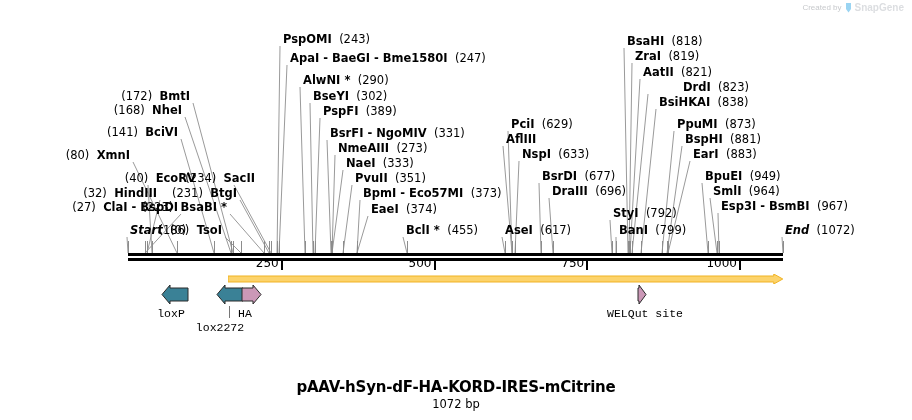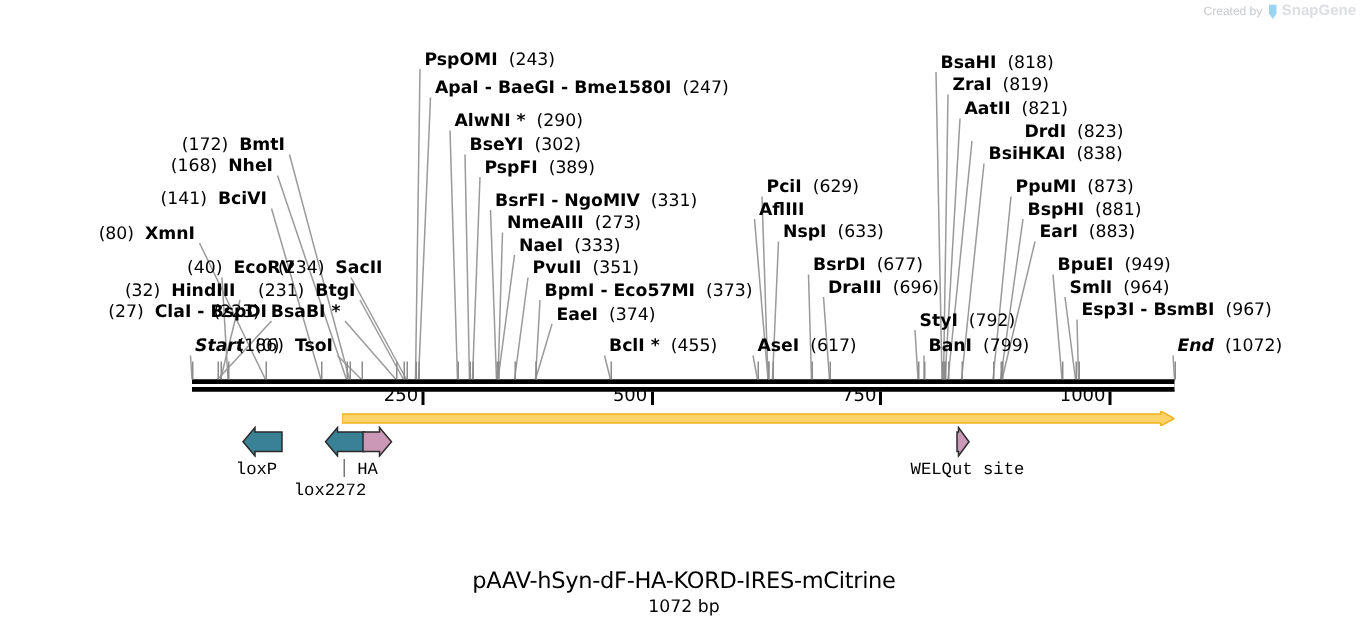--- a/index.html
+++ b/index.html
@@ -79,21 +79,21 @@
     transform:translateX(-50%);
     color:#000;
   }
 
   
   #title-block{
     position:absolute;left:0;top:378px;width:912px;text-align:center;
   }
   #plasmid-name{
     font-family:"DejaVu Sans", sans-serif;
-    font-size:15px;font-weight:normal;color:#000;letter-spacing:-0.2px;
+    font-size:15px;font-weight:bold;color:#000;letter-spacing:-0.2px;
   }
   #plasmid-size{
     font-family:"DejaVu Sans", sans-serif;
     font-size:11.5px;color:#000;margin-top:1px;
   }
 </style>
 </head>
 <body>
 
 <div id="stage">

